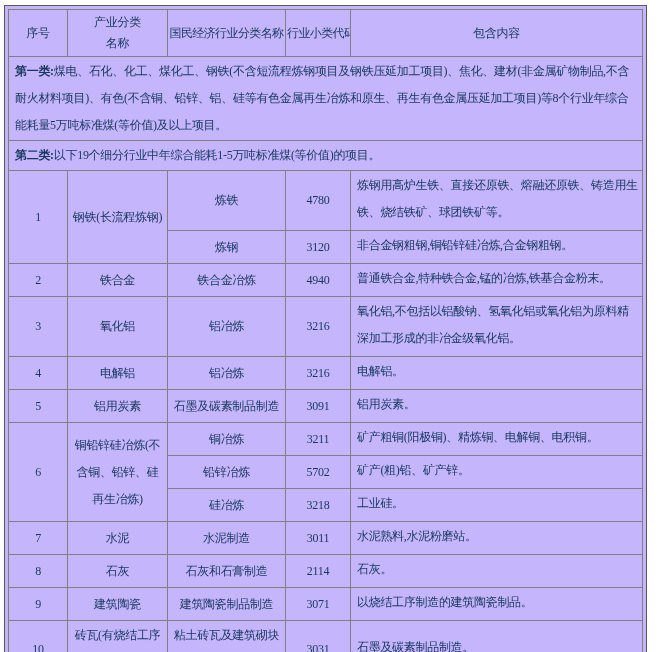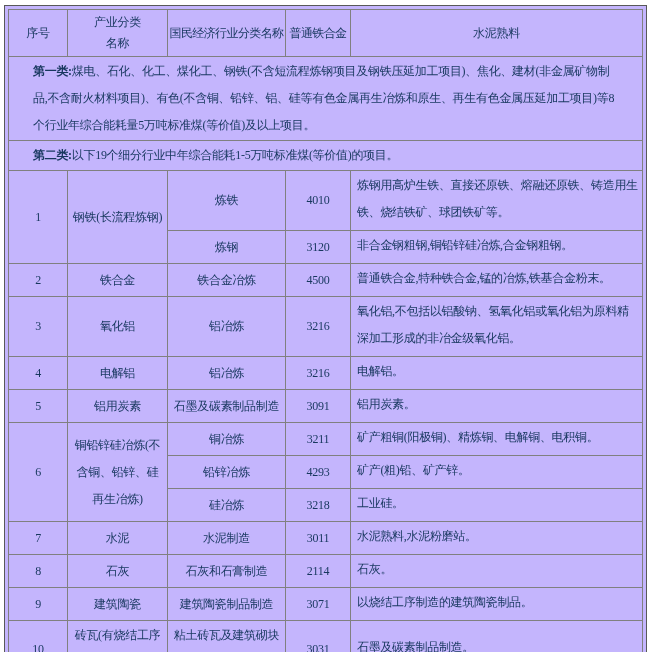--- a/index.html
+++ b/index.html
@@ -47,21 +47,21 @@
     line-height: 27px;
     padding: 1px 4px;
     text-align: center;
   }
   td.content {
     text-align: left;
     padding: 1px 3px 4px 6px;
   }
   tr.cat td {
     text-align: left;
-    padding: 1px 24px;
+    padding: 1px 6px;
     line-height: 27px;
   }
   .cat-label { font-weight: bold; }
 </style>
 </head>
 <body>
 
 <div class="table-wrap">
   <table class="doc-table">
     <colgroup>
@@ -70,48 +70,48 @@
       <col style="width:118px">
       <col style="width:65px">
       <col>
     </colgroup>
     <thead>
       <tr>
         <th>序号</th>
         <th>产业分类
 名称</th>
         <th class="nw">国民经济行业分类名称</th>
-        <th class="nw">普通铁合金</th>
-        <th>水泥熟料</th>
+        <th class="nw">行业小类代码</th>
+        <th>包含内容</th>
       </tr>
     </thead>
     <tbody id="rows-body">
       <tr class="cat">
         <td colspan="5"><span class="cat-label">第一类:</span><span>煤电、石化、化工、煤化工、钢铁(不含短流程炼钢项目及钢铁压延加工项目)、焦化、建材(非金属矿物制品,不含耐火材料项目)、有色(不含铜、铅锌、铝、硅等有色金属再生冶炼和原生、再生有色金属压延加工项目)等8个行业年综合能耗量5万吨标准煤(等价值)及以上项目。</span></td>
       </tr>
       <tr class="cat">
         <td colspan="5"><span class="cat-label">第二类:</span><span>以下19个细分行业中年综合能耗1-5万吨标准煤(等价值)的项目。</span></td>
       </tr>
     <tr>
           <td rowspan="2">1</td>
           <td rowspan="2">钢铁(长流程炼钢)</td>
           <td>炼铁</td>
-          <td>4010</td>
+          <td>4780</td>
           <td class="content">炼钢用高炉生铁、直接还原铁、熔融还原铁、铸造用生铁、烧结铁矿、球团铁矿等。</td>
         </tr>
         <tr>
           <td>炼钢</td>
           <td>3120</td>
           <td class="content">非合金钢粗钢,铜铅锌硅冶炼,合金钢粗钢。</td>
         </tr>
         <tr>
           <td>2</td>
           <td>铁合金</td>
           <td>铁合金冶炼</td>
-          <td>4500</td>
+          <td>4940</td>
           <td class="content">普通铁合金,特种铁合金,锰的冶炼,铁基合金粉末。</td>
         </tr>
         <tr>
           <td>3</td>
           <td>氧化铝</td>
           <td>铝冶炼</td>
           <td>3216</td>
           <td class="content">氧化铝,不包括以铝酸钠、氢氧化铝或氧化铝为原料精深加工形成的非冶金级氧化铝。</td>
         </tr>
         <tr>
@@ -130,21 +130,21 @@
         </tr>
         <tr>
           <td rowspan="3">6</td>
           <td rowspan="3">铜铅锌硅冶炼(不含铜、铅锌、硅再生冶炼)</td>
           <td>铜冶炼</td>
           <td>3211</td>
           <td class="content">矿产粗铜(阳极铜)、精炼铜、电解铜、电积铜。</td>
         </tr>
         <tr>
           <td>铅锌冶炼</td>
-          <td>4293</td>
+          <td>5702</td>
           <td class="content">矿产(粗)铅、矿产锌。</td>
         </tr>
         <tr>
           <td>硅冶炼</td>
           <td>3218</td>
           <td class="content">工业硅。</td>
         </tr>
         <tr>
           <td>7</td>
           <td>水泥</td>

